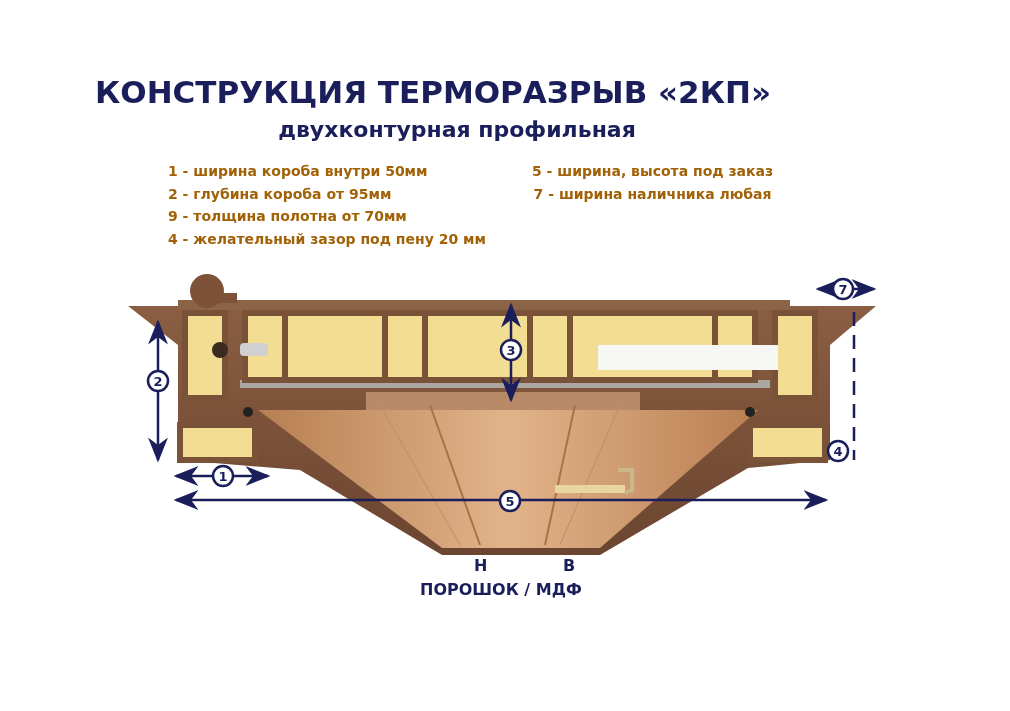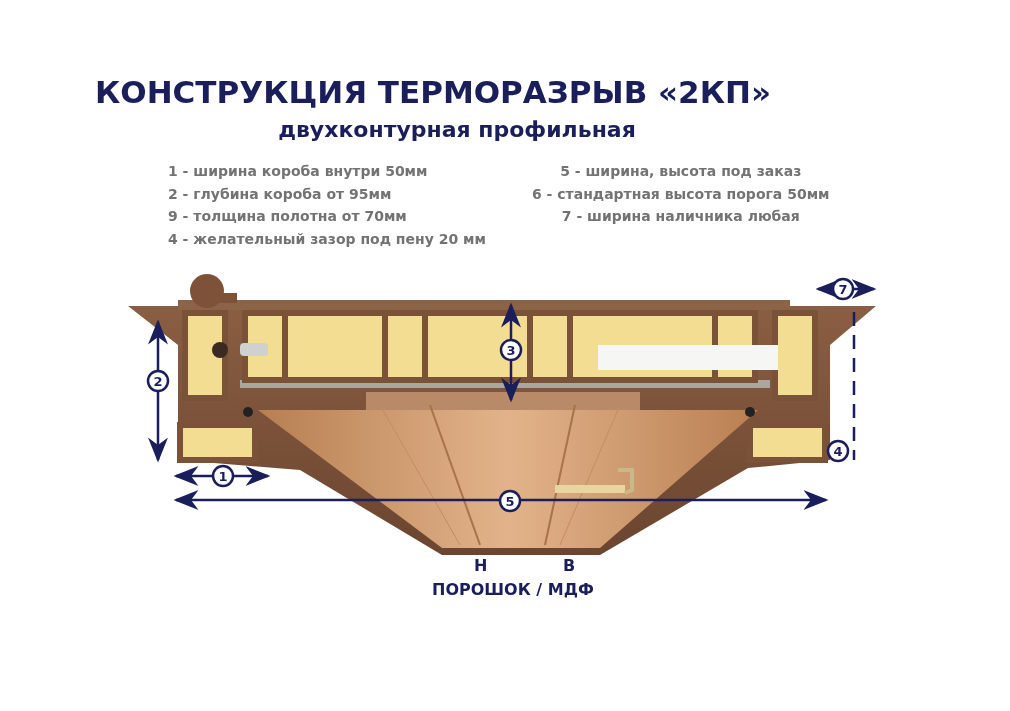--- a/index.html
+++ b/index.html
@@ -1,40 +1,39 @@
 <!DOCTYPE html>
 <html><head>
 <meta charset="utf-8">
 <style>
   html, body { margin:0; padding:0; background:#ffffff; }
   body { width:1010px; height:711px; position:relative; overflow:hidden; font-family:"DejaVu Sans", sans-serif; }
   .title { position:absolute; left:0; width:866px; top:74px; text-align:center; font-weight:bold; font-size:31px; color:#1a1f5c; letter-spacing:0px; }
   .subtitle { position:absolute; left:0; width:894px; top:117px; text-align:center; font-weight:bold; font-size:22px; color:#1a1f5c; padding-left:20px; box-sizing:border-box; }
-  .legend { position:absolute; font-weight:bold; font-size:14px; color:#737373; line-height:22.5px; }
+  .legend { position:absolute; font-weight:bold; font-size:14px; color:#a16207; line-height:22.5px; }
   .legend.left { left:168px; top:160px; }
   .legend.right { left:532px; top:160px;text-align:center; }
   .legend div { white-space:nowrap; }
   .diagram { position:absolute; left:0; top:0; }
   .lbl { position:absolute; font-weight:bold; color:#1a1f5c; font-size:16px; }
 </style>
 </head>
 <body>
 
 <div class="title">КОНСТРУКЦИЯ ТЕРМОРАЗРЫВ «2КП»</div>
 <div class="subtitle">двухконтурная профильная</div>
 
 <div class="legend left">
   <div>1 - ширина короба внутри 50мм</div>
   <div>2 - глубина короба от 95мм</div>
   <div>9 - толщина полотна от 70мм</div>
   <div>4 - желательный зазор под пену 20 мм</div>
 </div>
 <div class="legend right">
   <div>5 -  ширина, высота под заказ</div>
-  <div>6 - стандартная высота порога 50мм</div>
   <div>7 - ширина наличника любая</div>
 </div>
 
 <svg class="diagram" width="1010" height="711" viewBox="0 0 1010 711">
   <defs>
     <linearGradient id="wood" x1="0" y1="0" x2="1" y2="0">
       <stop offset="0" stop-color="#b77f52"></stop>
       <stop offset="0.5" stop-color="#e2b38a"></stop>
       <stop offset="1" stop-color="#b97f52"></stop>
     </linearGradient>
@@ -115,13 +114,13 @@
     <text x="158" y="386">2</text>
     <text x="511" y="355">3</text>
     <text x="838" y="456">4</text>
     <text x="510" y="506">5</text>
     <text x="843" y="294">7</text>
   </g>
 </svg>
 
 <div class="lbl" style="left:474px; top:556px;">Н</div>
 <div class="lbl" style="left:563px; top:556px;">В</div>
-<div class="lbl" style="left:432px; top:580px;">ПОРОШОК / МДФ</div>
+<div class="lbl" style="left:420px; top:580px;">ПОРОШОК / МДФ</div>
 
 </body></html>

